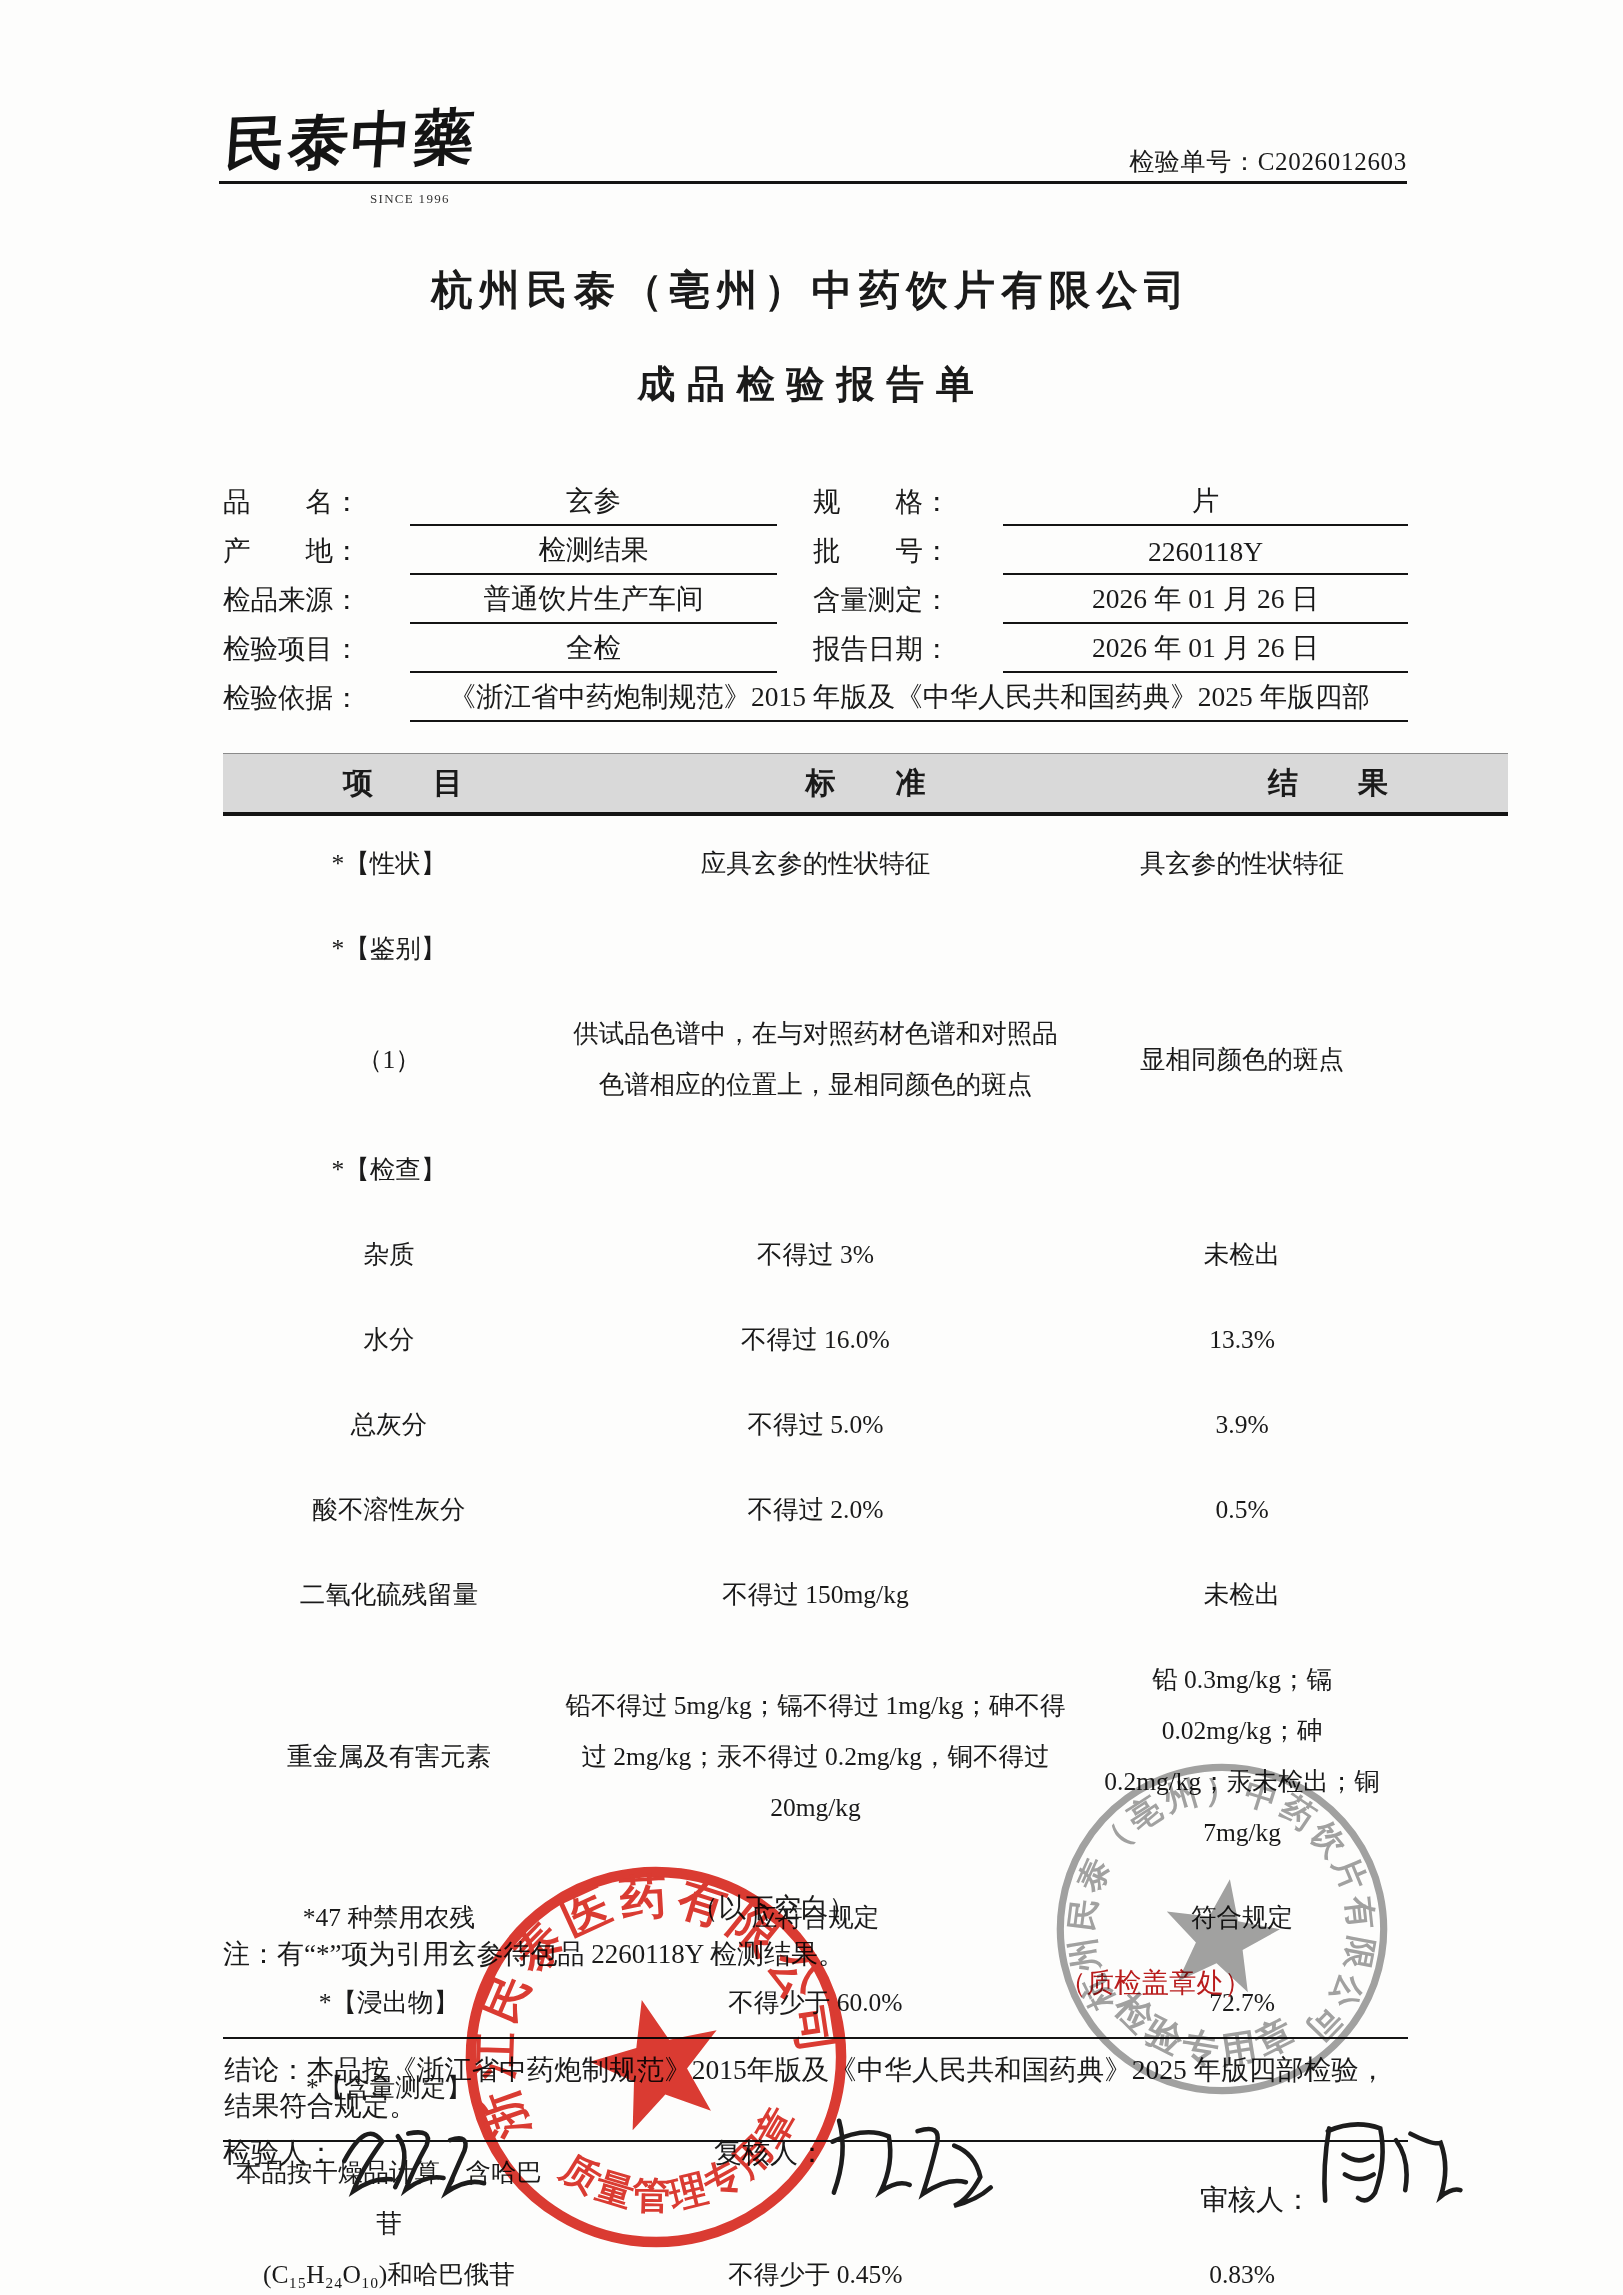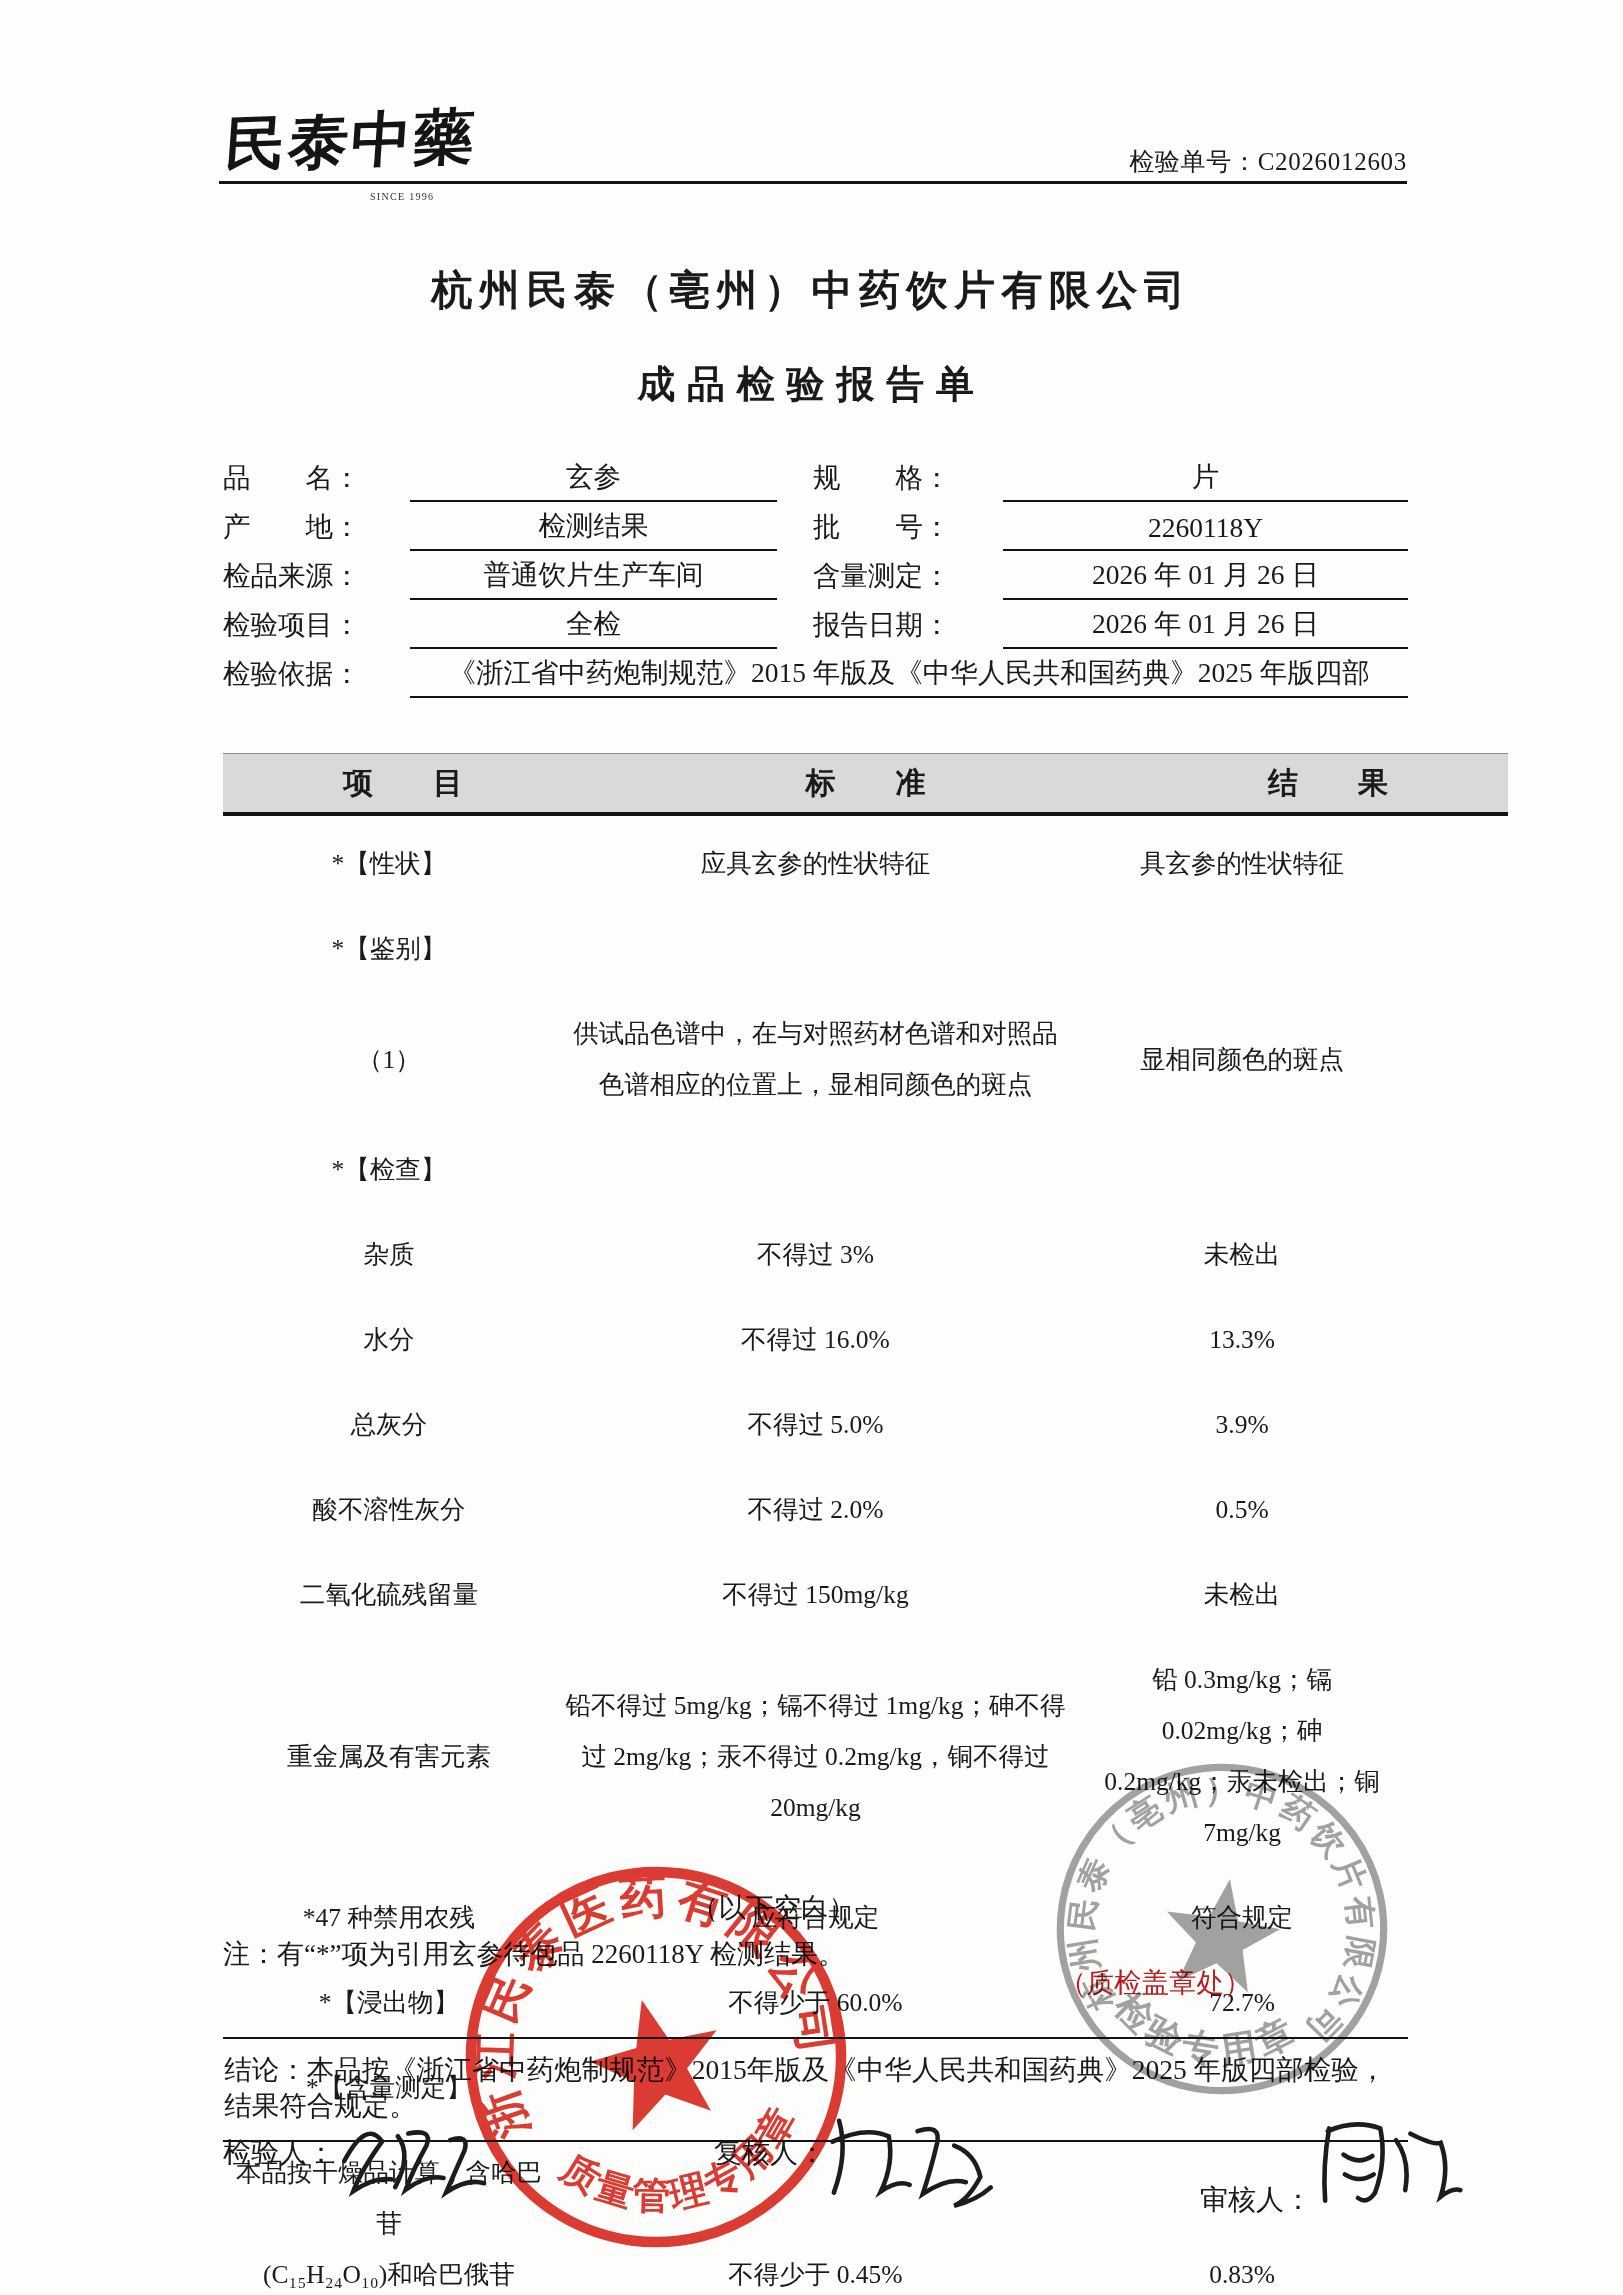--- a/index.html
+++ b/index.html
@@ -4,30 +4,30 @@
 <style>
   html,body{margin:0;padding:0;background:#e8e8e6;}
   .page{
     position:relative;width:1623px;height:2295px;background:#fdfdfc;
     font-family:"Liberation Serif","DejaVu Serif",serif;color:#1a1a1a;overflow:hidden;
   }
   
   .logo{position:absolute;left:226px;top:110px;font-family:"DejaVu Serif",serif;
     font-weight:bold;font-size:60px;line-height:1;letter-spacing:2.6px;
     transform:skewX(-6deg) rotate(-2deg);color:#141414;}
-  .logo-tagline{position:absolute;left:370px;top:191px;font-size:10px;letter-spacing:1.3px;color:#333;}
+  .logo-tagline{position:absolute;left:370px;top:191px;font-size:13px;letter-spacing:1.3px;color:#333;}
   .report-no{position:absolute;right:216px;top:145px;font-size:25px;letter-spacing:0.7px;}
   .top-rule{position:absolute;left:219px;top:181px;width:1188px;height:3.3px;background:#141414;}
   
   .title-company{position:absolute;left:0;right:0;top:263px;text-align:center;
     font-size:41px;font-weight:bold;letter-spacing:6.5px;}
   .title-report{position:absolute;left:0;right:0;top:359px;text-align:center;
     font-size:38px;font-weight:bold;letter-spacing:11.8px;}
   
-  .info{position:absolute;left:223px;top:453px;width:1185px;font-size:27.5px;}
+  .info{position:absolute;left:223px;top:477px;width:1185px;font-size:27.5px;}
   .info-row{display:flex;height:49px;align-items:flex-end;}
   .info-label{width:187px;white-space:pre;padding-bottom:6.5px;}
   .info-label.r{width:190px;}
   .info-value{border-bottom:2px solid #141414;text-align:center;padding-bottom:5.2px;}
   .info-value.lv{width:367px;}
   .info-gap{width:36px;}
   .info-value.rv{flex:1;}
   .info-value.wide{flex:1;letter-spacing:0px;}
   
   .thead{position:absolute;left:223px;top:753px;width:1285px;height:63px;

